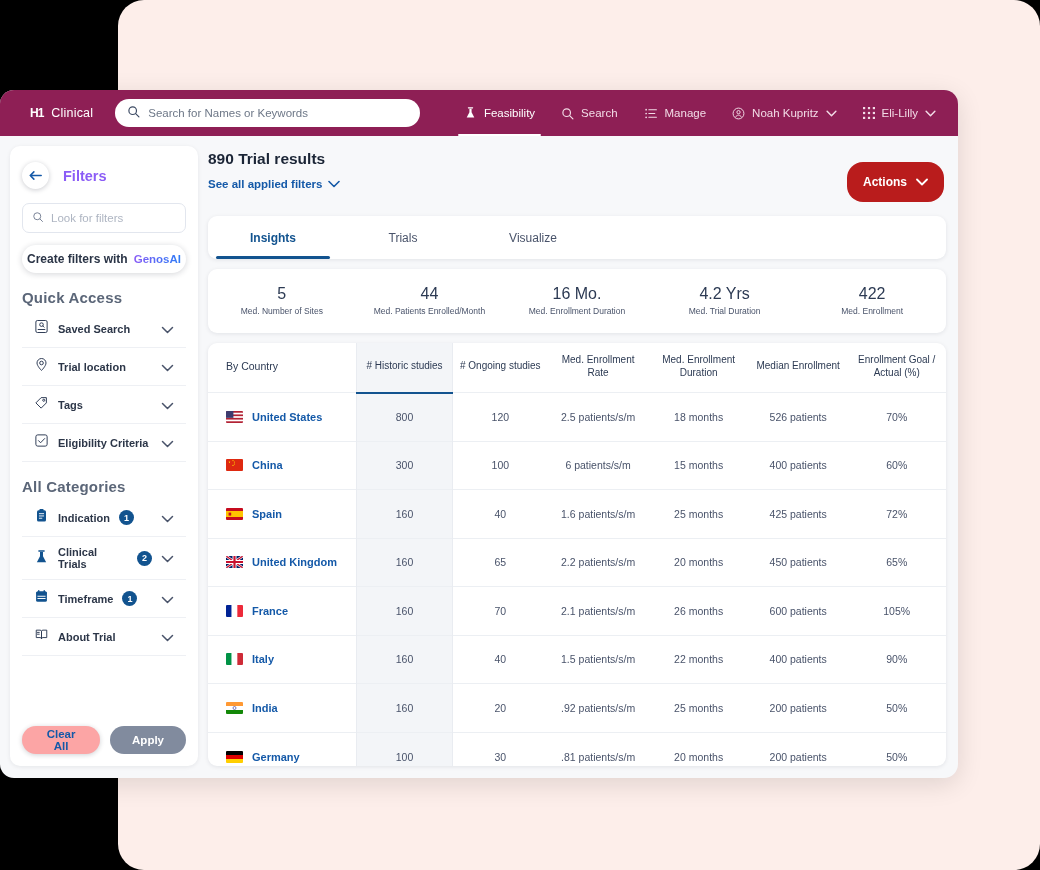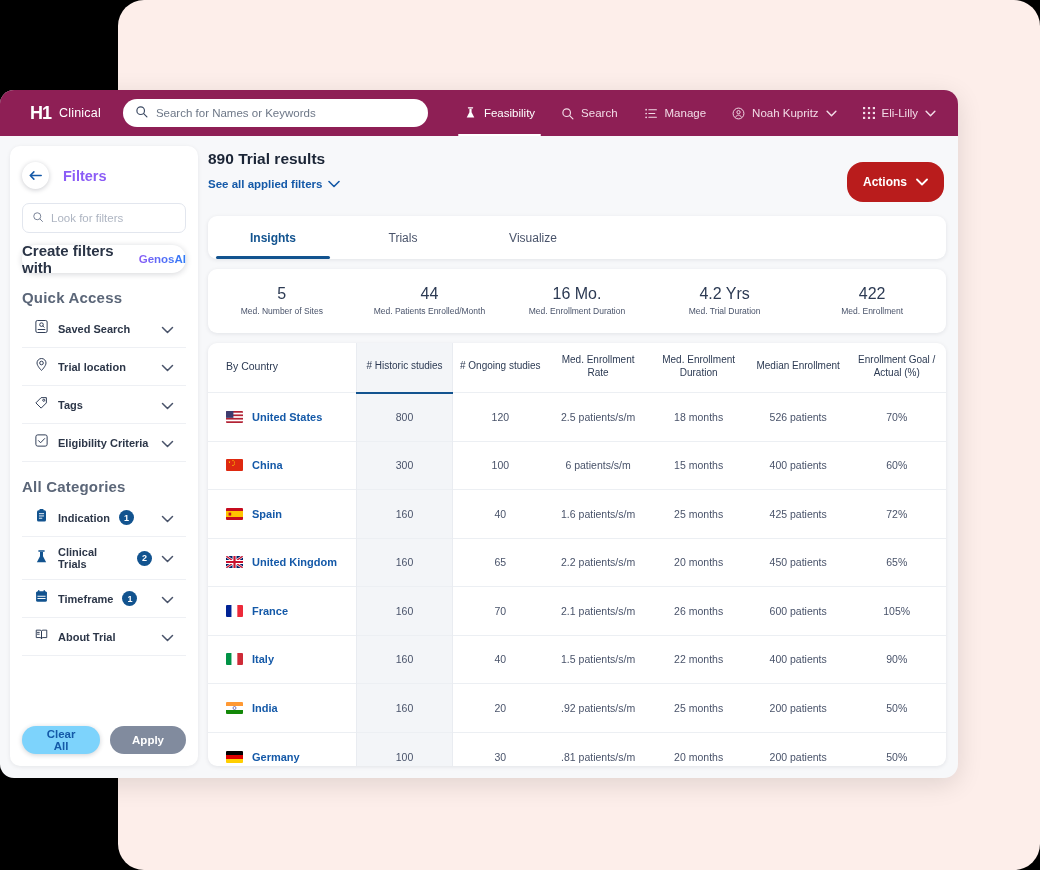--- a/index.html
+++ b/index.html
@@ -27,21 +27,21 @@
     box-shadow: 0 6px 26px rgba(0,0,0,0.12);
   }
 
   
   .topbar {
     height: 46px; background: #8e1f55; display: flex; align-items: center;
     padding: 0 14px; position: relative;
   }
   .logo-wrap { display: flex; align-items: center; gap: 8px; margin-left: 16px; }
   .logo-mark {
-    font-size: 18px; font-weight: bold; color: #fff; letter-spacing: -1px;
+    font-size: 12px; font-weight: bold; color: #fff; letter-spacing: -1px;
     line-height: 1;
   }
   .logo-text { color: #fff; font-size: 12.5px; letter-spacing: .2px; }
   .searchbox {
     margin-left: 22px; width: 305px; height: 28px; background: #fff;
     border-radius: 15px; display: flex; align-items: center; padding: 0 12px; gap: 8px;
   }
   .searchbox input {
     border: 0; outline: 0; font-size: 11.5px; color: #5a6474; width: 100%;
     font-family: "Liberation Sans", sans-serif; background: transparent;
@@ -84,21 +84,21 @@
   .sb-search input {
     border: 0; outline: 0; background: transparent; font-size: 11.5px; color: #333;
     font-family: "Liberation Sans", sans-serif; width: 100%;
   }
   .sb-search input::placeholder { color: #aeb5c2; }
   .genos-btn {
     margin: 12px 12px 0 12px; height: 28px; background: #fff; border-radius: 16px;
     box-shadow: 0 1px 6px rgba(16,24,40,.18);
     display: flex; align-items: center; justify-content: center; gap: 6px; cursor: pointer;
   }
-  .genos-btn .lbl { font-size: 15px; color: #2a3446; font-weight: bold; }
+  .genos-btn .lbl { font-size: 12px; color: #2a3446; font-weight: bold; }
   .genos-btn .ai {
     font-size: 11.5px; font-weight: bold;
     background: linear-gradient(90deg,#8a5cf6 0%, #4f6ef7 55%, #2f7cf6 100%);
     -webkit-background-clip: text; background-clip: text; color: transparent;
   }
   .sec-title {
     font-size: 15px; color: #5b6craphic; color: #5b6678; font-weight: bold;
     padding: 16px 12px 4px 12px; letter-spacing: .2px;
   }
   .filter-row {
@@ -111,21 +111,21 @@
     min-width: 15px; height: 15px; border-radius: 50%; background: #12538f;
     color: #fff; font-size: 9px; display: flex; align-items: center; justify-content: center;
     font-weight: bold; padding: 0 3px;
   }
   .fr-caret { margin-left: auto; }
   .sb-footer {
     margin-top: auto; padding: 12px; display: flex; gap: 10px; justify-content: center;
     align-items: center;
   }
   .btn-clear {
-    height: 28px; padding: 0 18px; border-radius: 16px; background: #7dd3fc;
+    height: 28px; padding: 0 18px; border-radius: 16px; background: #fca5a5;
     box-shadow: 0 1px 5px rgba(16,24,40,.2); color: #1459a8; font-size: 11.5px;
     font-weight: bold; display: flex; align-items: center; cursor: pointer; border: 0;
     font-family: "Liberation Sans", sans-serif;
   }
   .btn-apply {
     height: 28px; padding: 12px 22px; border-radius: 16px; background: #818b9e;
     color: #fff; font-size: 11.5px; font-weight: bold; display: flex; align-items: center;
     cursor: pointer; border: 0; font-family: "Liberation Sans", sans-serif;
   }
 

